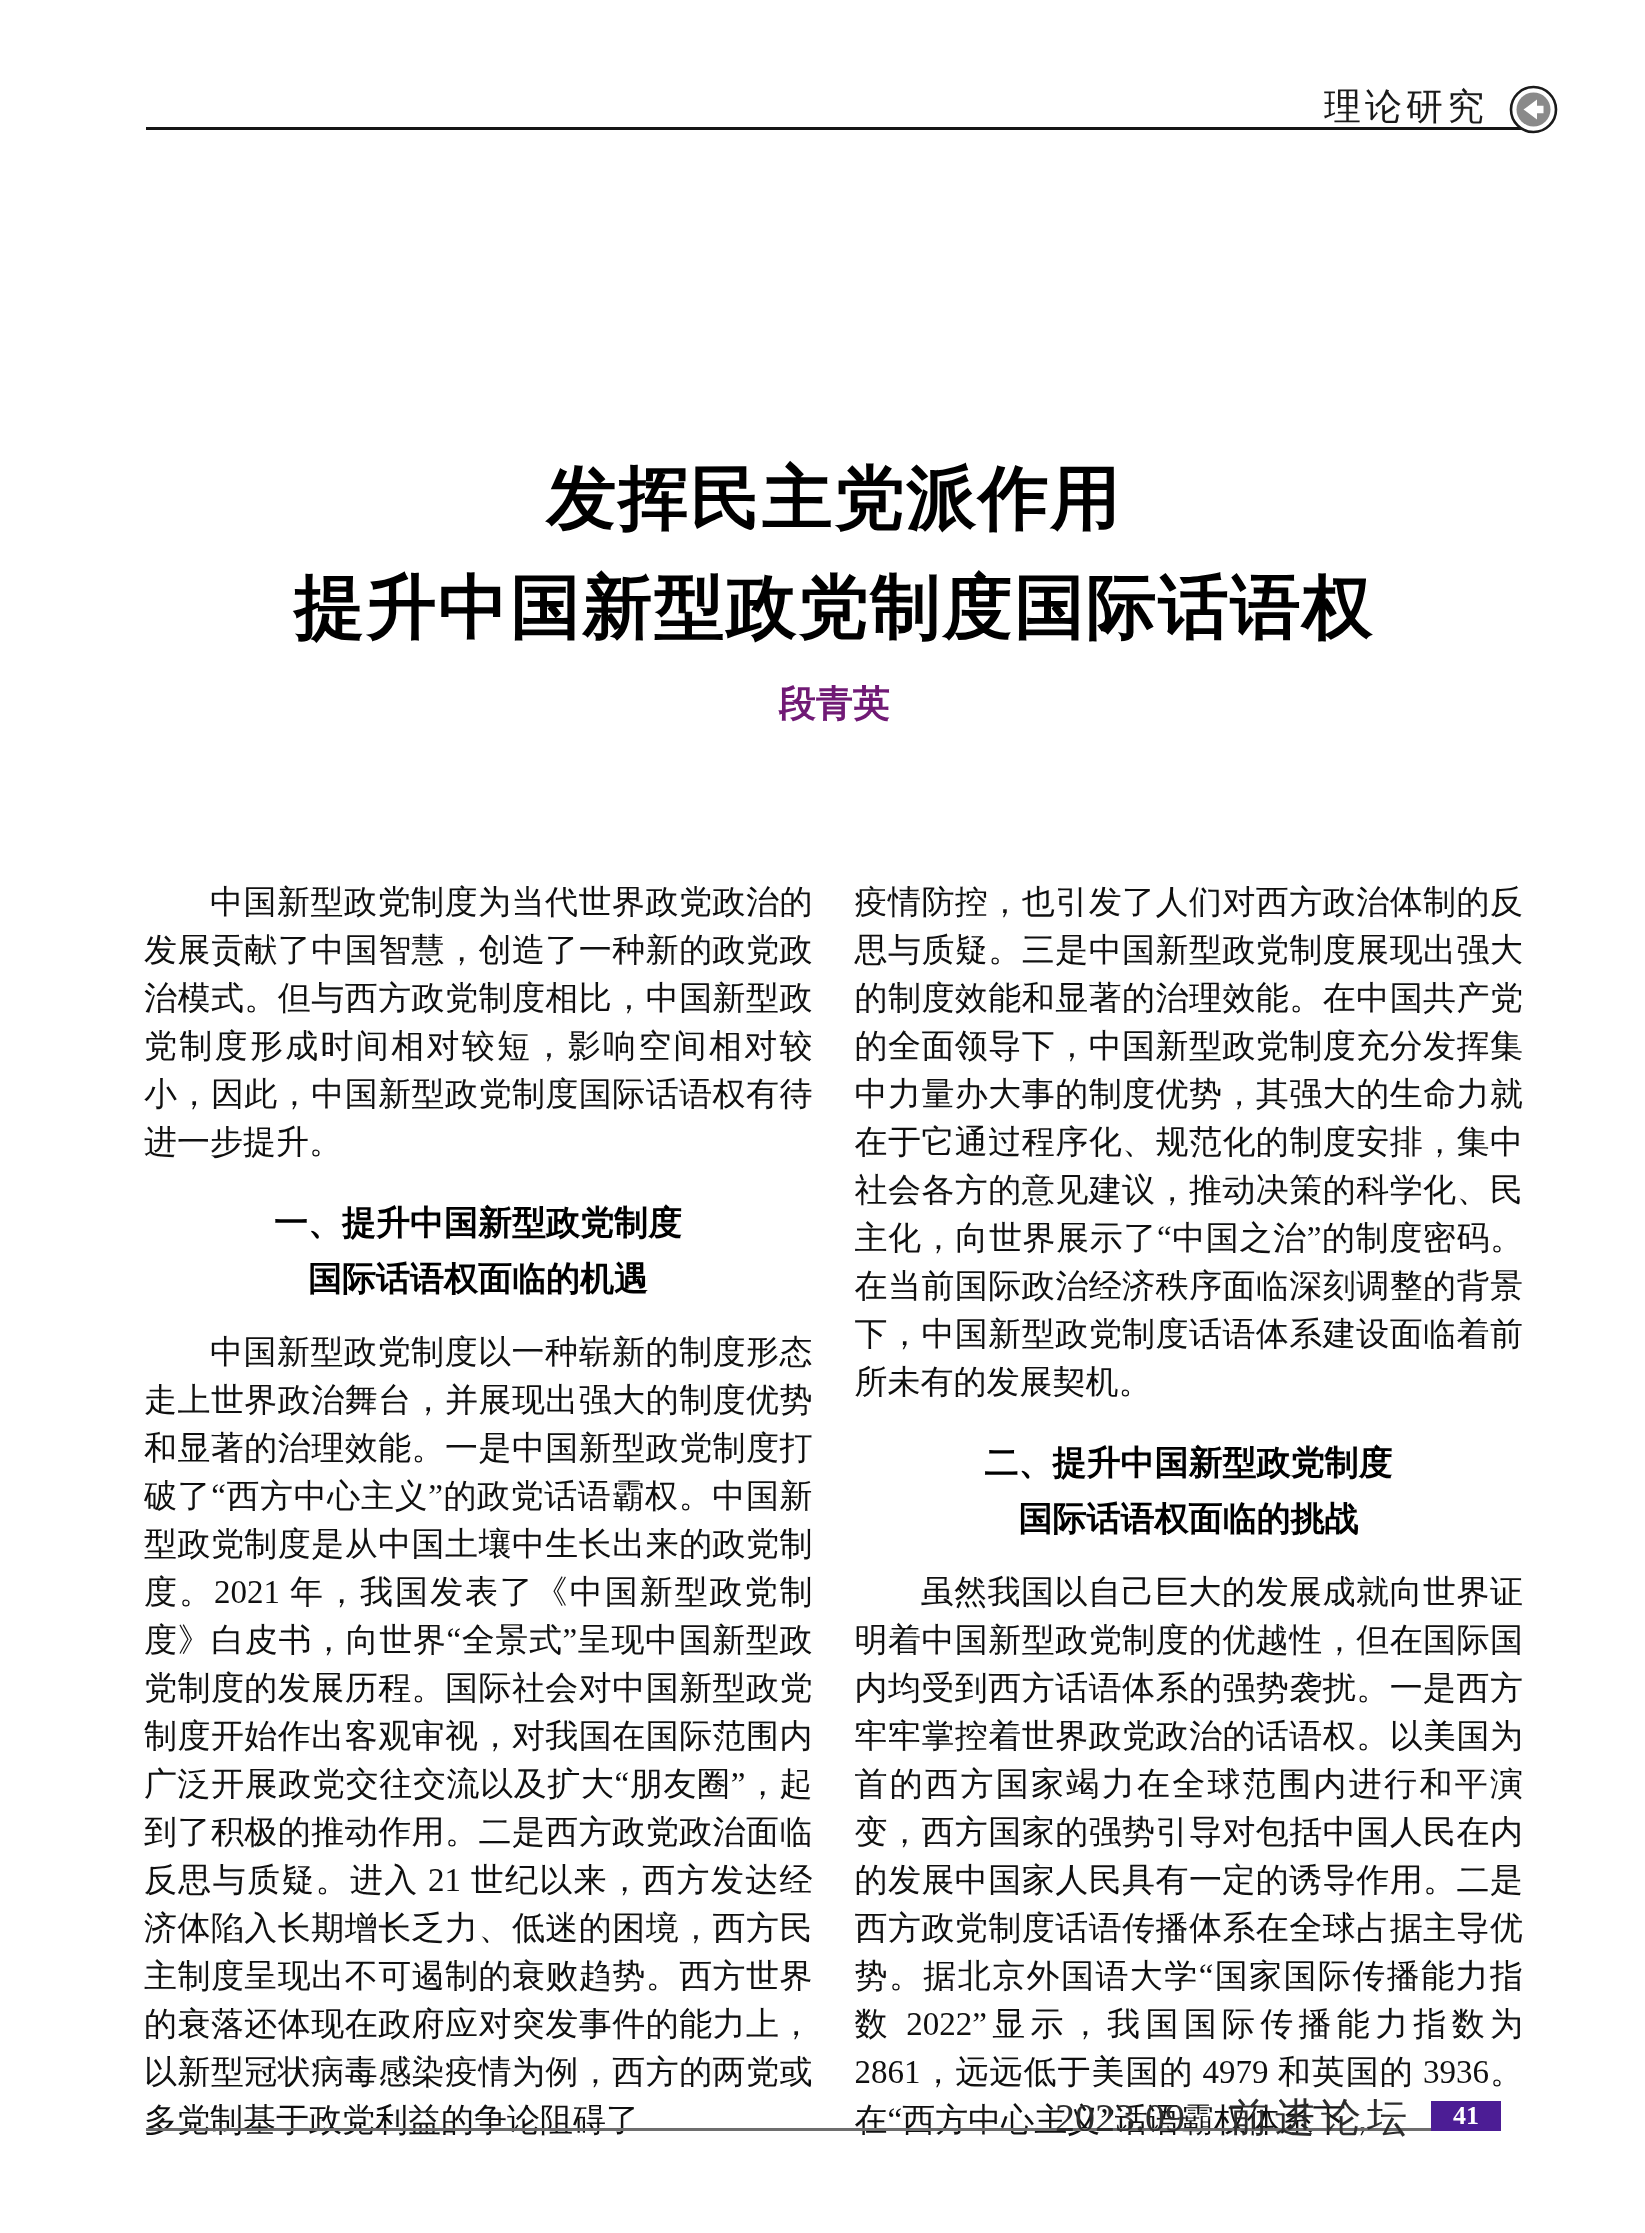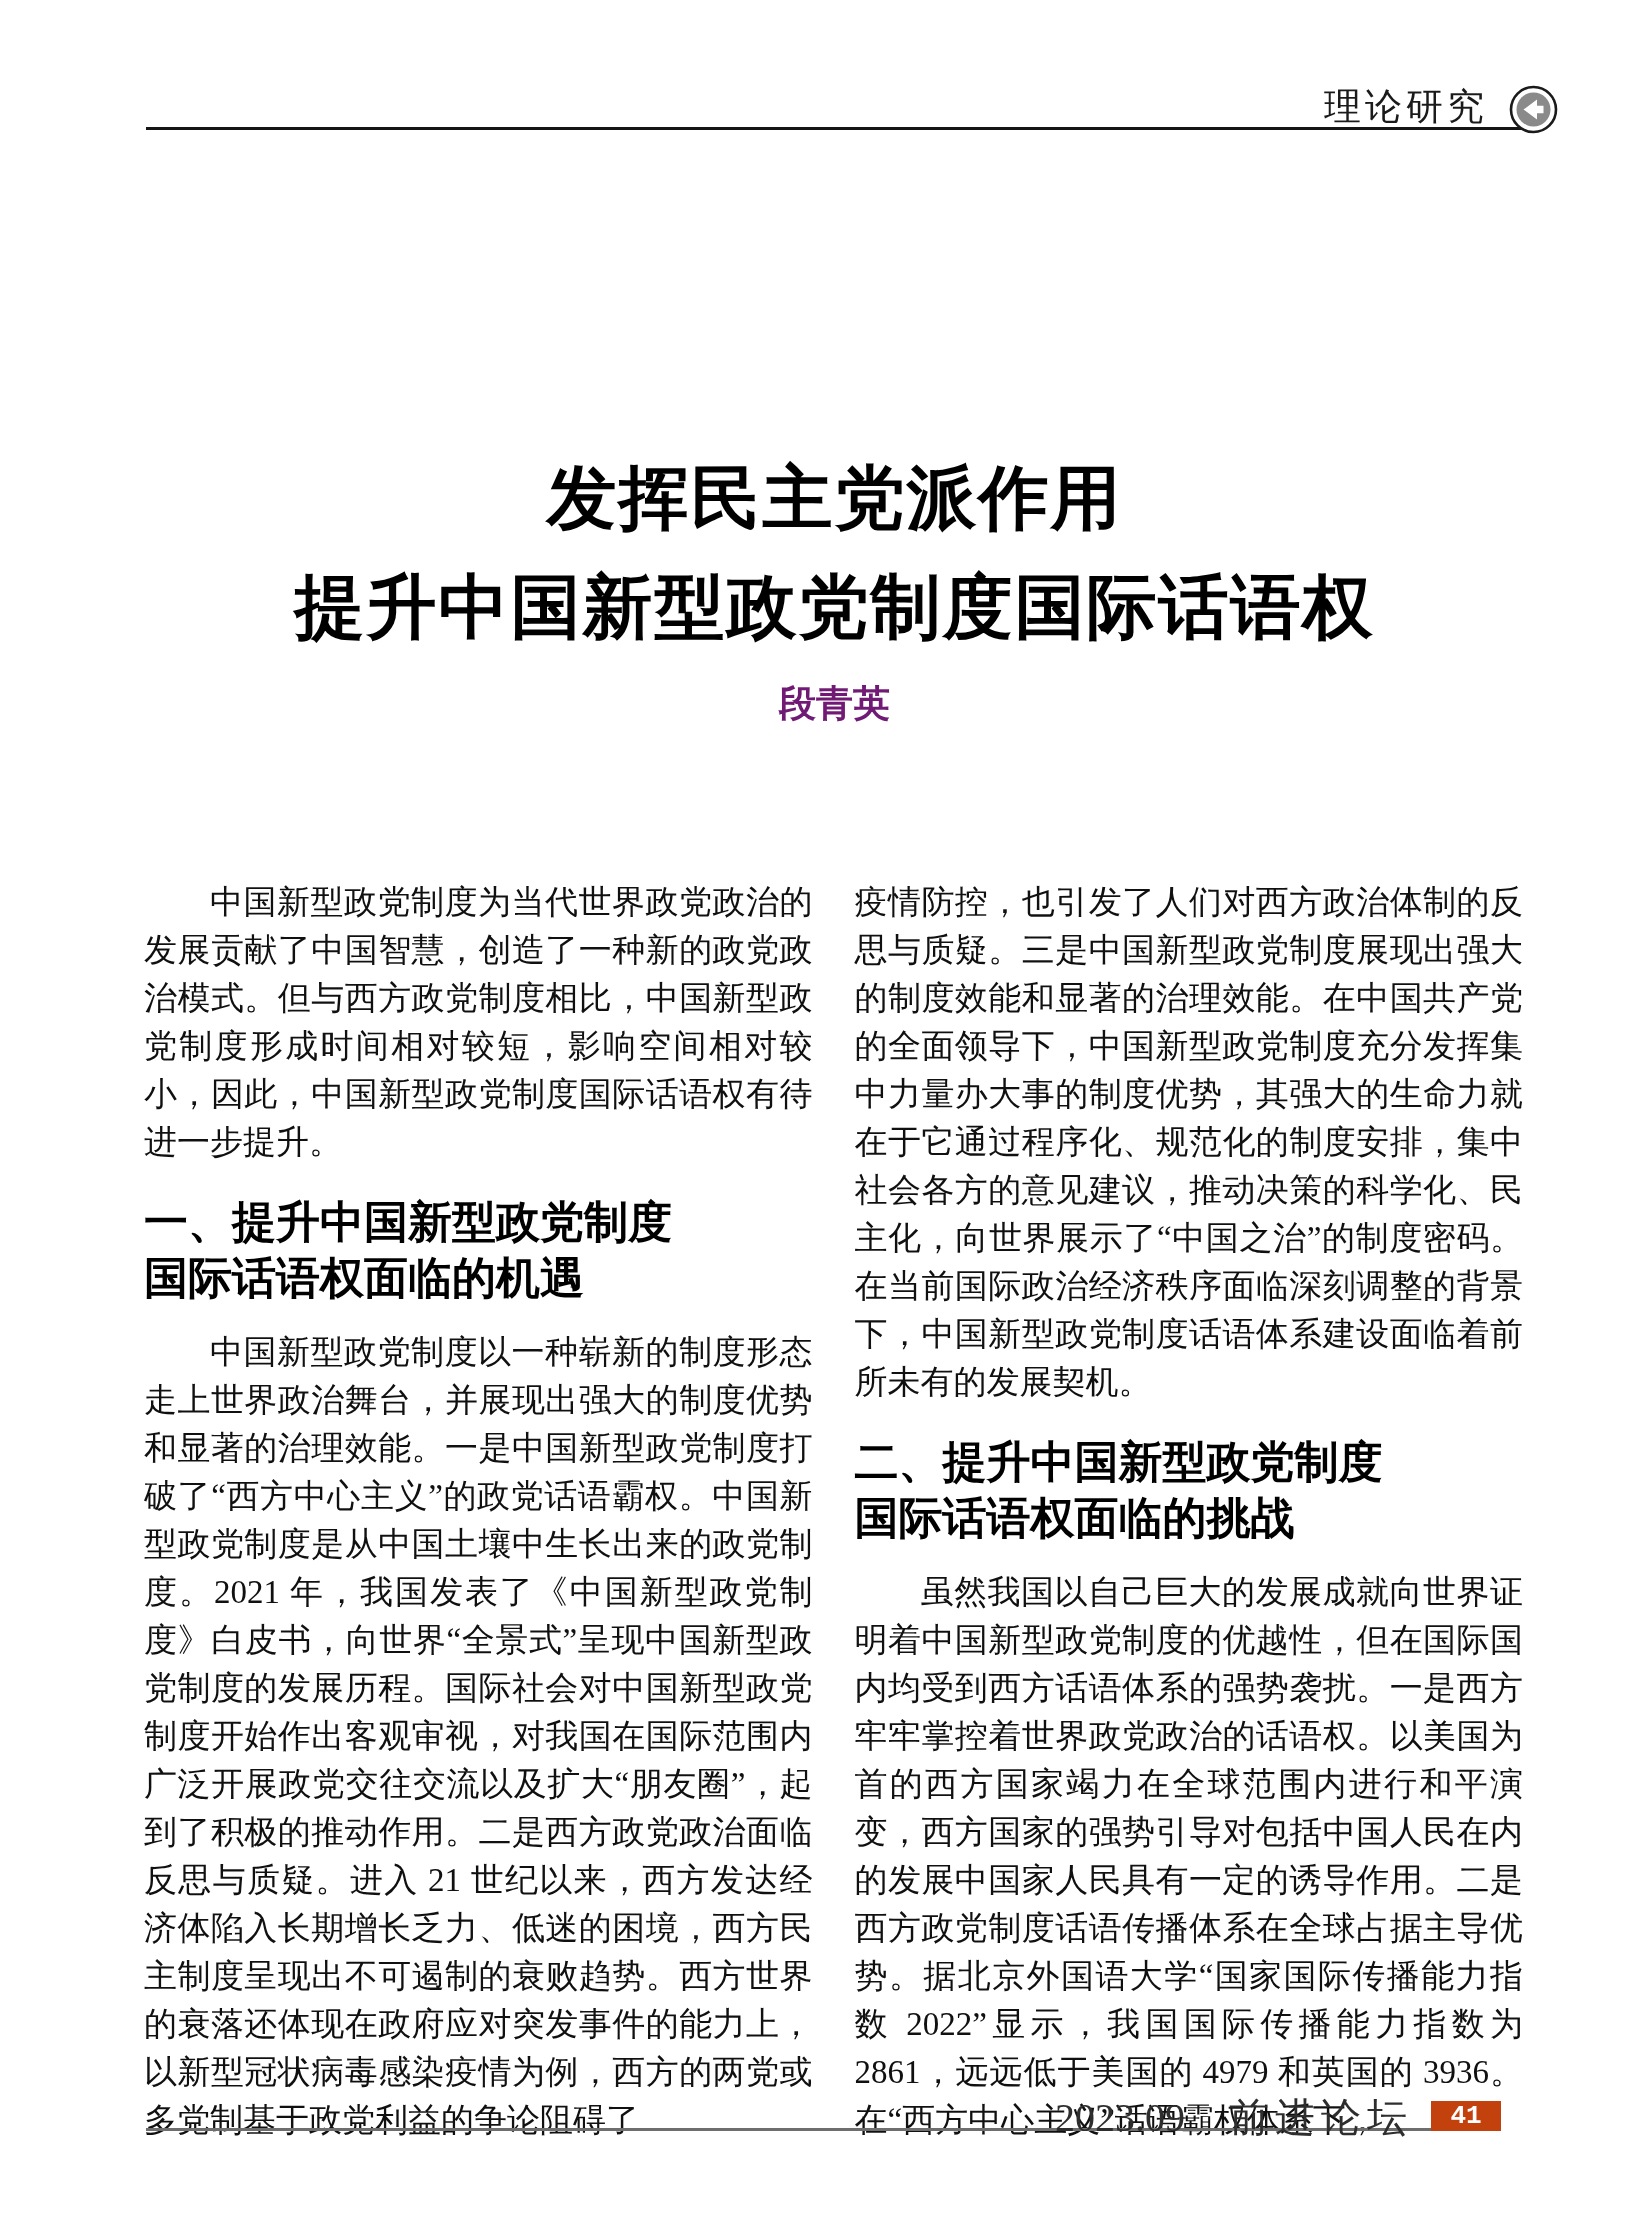--- a/index.html
+++ b/index.html
@@ -83,23 +83,24 @@
     margin: 0;
     font-family: "Liberation Serif", serif;
     font-size: 33px;
     line-height: 48px;
     text-align: justify;
     color: #101010;
   }
   .para.indent { text-indent: 2em; }
   .sec-heading {
     margin: 28px 0 22px 0;
+    text-align: center;
     font-family: "Liberation Sans", sans-serif;
     font-weight: bold;
-    font-size: 44px;
+    font-size: 34px;
     line-height: 56px;
     color: #000;
   }
   .sec-heading .hline { display: block; }
 
   
   .footer-rule {
     position: absolute;
     left: 146px;
     top: 2128px;
@@ -117,23 +118,23 @@
     color: #2e2e2e;
     font-family: "Liberation Serif", serif;
   }
   .footer-text .journal { margin-left: 44px; letter-spacing: 6px; }
   .page-badge {
     position: absolute;
     left: 1431px;
     top: 2101px;
     width: 70px;
     height: 30px;
-    background: #c2410c;
+    background: #4c1d95;
     color: #ffffff;
-    font-family: Liberation Mono, monospace;
+    font-family: Liberation Serif, serif;
     font-weight: bold;
     font-size: 26px;
     line-height: 30px;
     text-align: center;
   }
 </style>
 </head>
 <body>
 
 <div class="page">

